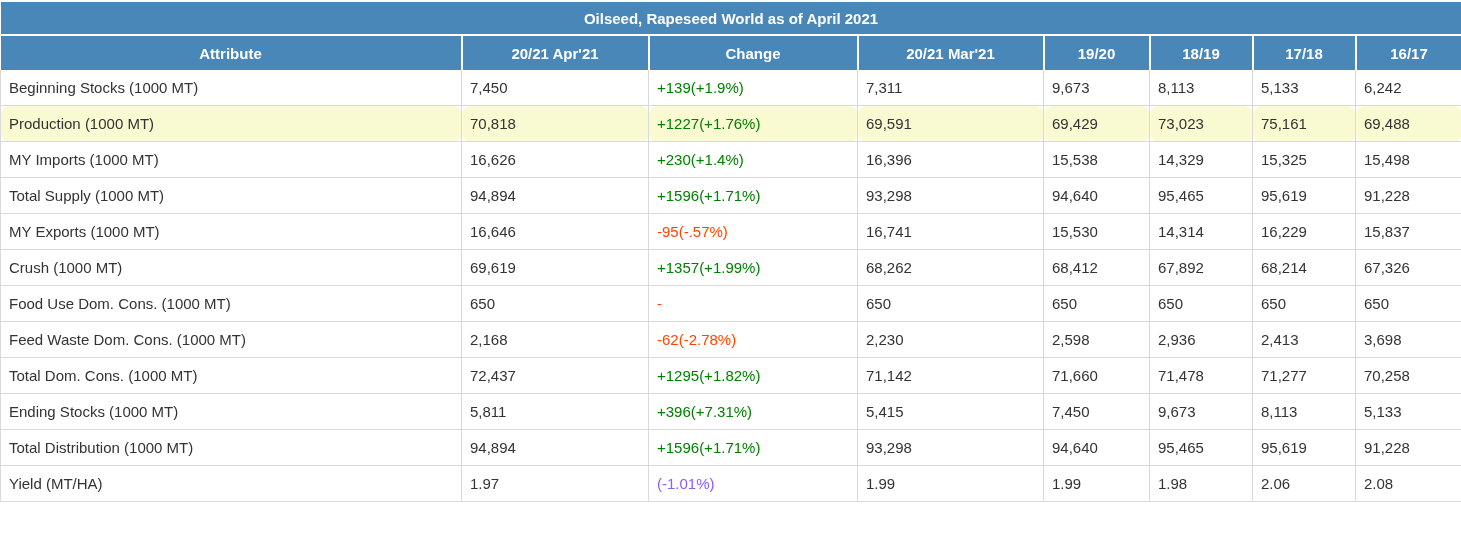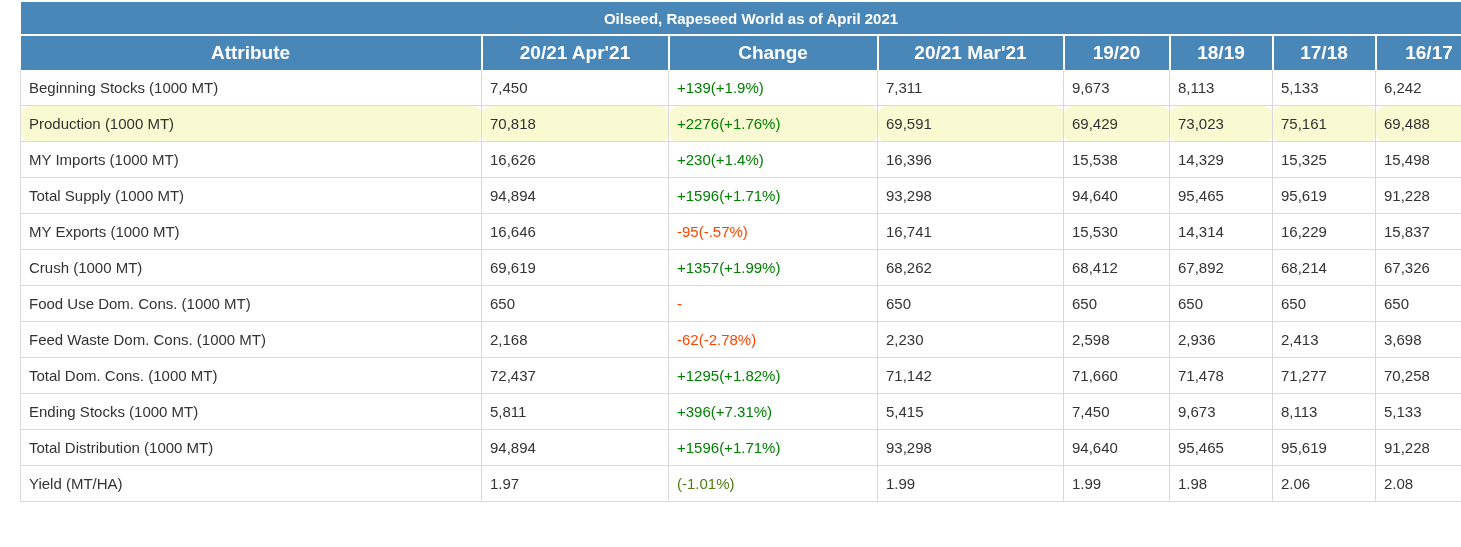--- a/index.html
+++ b/index.html
@@ -7,21 +7,20 @@
     padding: 0;
     background: #ffffff;
     width: 1461px;
     height: 547px;
     overflow: hidden;
     font-family: "Liberation Sans", "DejaVu Sans", sans-serif;
   }
   .page {
     padding-top: 2px;
     width: 1323px;
-    margin-left: 20px;
   }
   table.psd-table {
     width: 1461px;
     table-layout: fixed;
     border-collapse: collapse;
     font-size: 15px;
   }
   
   th.title-cell {
     background: var(--header-bg, #4a87b9);
@@ -32,21 +31,21 @@
     height: 32px;
     padding: 0;
     border: none;
     border-bottom: 2px solid #ffffff;
   }
   
   tr.col-header-row th {
     background: var(--header-bg, #4a87b9);
     color: #ffffff;
     font-weight: bold;
-    font-size: 19px;
+    font-size: 15px;
     text-align: center;
     height: 34px;
     padding: 0 6px;
     border: none;
     border-left: 2px solid #ffffff;
   }
   tr.col-header-row th:first-child {
     border-left: none;
   }
   
@@ -61,21 +60,21 @@
     vertical-align: middle;
     white-space: nowrap;
     overflow: hidden;
   }
   tbody tr.highlight td {
     background: var(--highlight-bg, #f9f9d2);
     border-radius: 9px;
   }
   tbody td.positive { color: var(--positive, #008000); }
   tbody td.negative { color: var(--negative, #ff4500); }
-  tbody td.neutral  { color: #4d7c0f; }
+  tbody td.neutral  { color: #8b5cf6; }
 </style>
 </head>
 <body>
 
 <div class="page">
   <table class="psd-table">
     <colgroup>
       <col style="width:461px">
       <col style="width:187px">
       <col style="width:209px">
@@ -107,21 +106,21 @@
           <td class="positive">+139(+1.9%)</td>
           <td>7,311</td>
           <td>9,673</td>
           <td>8,113</td>
           <td>5,133</td>
           <td>6,242</td>
         </tr>
         <tr class="highlight">
           <td>Production (1000 MT)</td>
           <td>70,818</td>
-          <td class="positive">+2276(+1.76%)</td>
+          <td class="positive">+1227(+1.76%)</td>
           <td>69,591</td>
           <td>69,429</td>
           <td>73,023</td>
           <td>75,161</td>
           <td>69,488</td>
         </tr>
         <tr>
           <td>MY Imports (1000 MT)</td>
           <td>16,626</td>
           <td class="positive">+230(+1.4%)</td>

